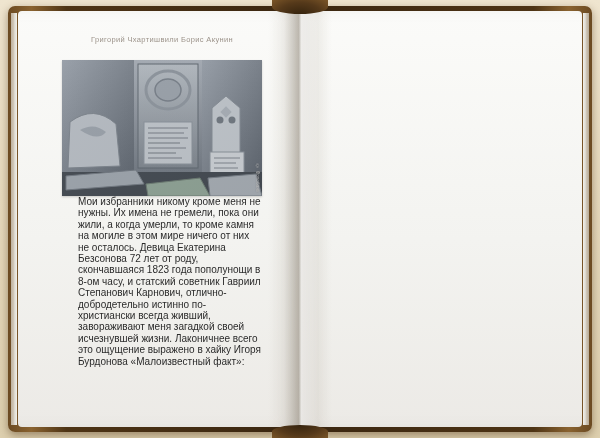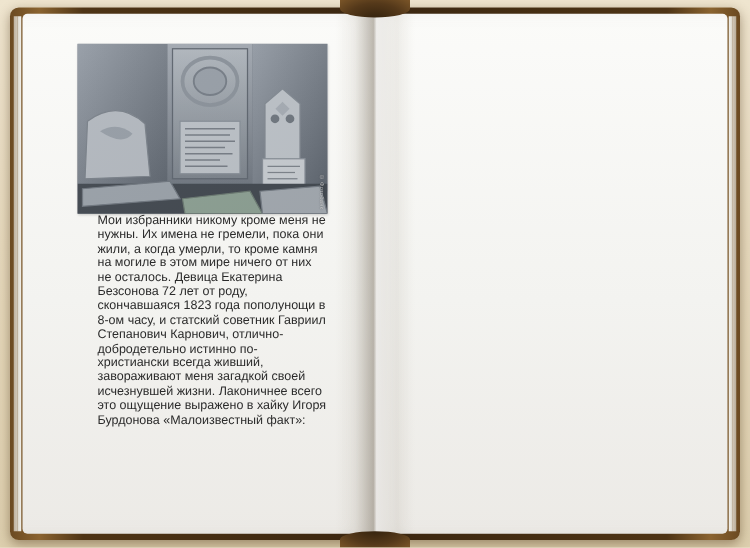--- a/index.html
+++ b/index.html
@@ -127,20 +127,21 @@
   </div>
 
   <div class="edge edge-l2"></div>
   <div class="edge edge-l1"></div>
   <div class="edge edge-r1"></div>
   <div class="edge edge-r2"></div>
 
   <div class="page page-left">
     <div class="col col-left">
 
+      <div class="running-head rh-left">Григорий Чхартишвили Борис Акунин</div>
 
       <div class="photo photo-stones">
         <svg viewBox="0 0 200 136" preserveAspectRatio="none">
           <defs>
             <linearGradient id="slabA" x1="0" y1="0" x2="0" y2="1">
               <stop offset="0" stop-color="#a8aeb6"></stop>
                 <stop offset="1" stop-color="#6e757e"></stop>
             </linearGradient>
             <linearGradient id="slabB" x1="0" y1="0" x2="1" y2="1">
               <stop offset="0" stop-color="#9aa1aa"></stop>

